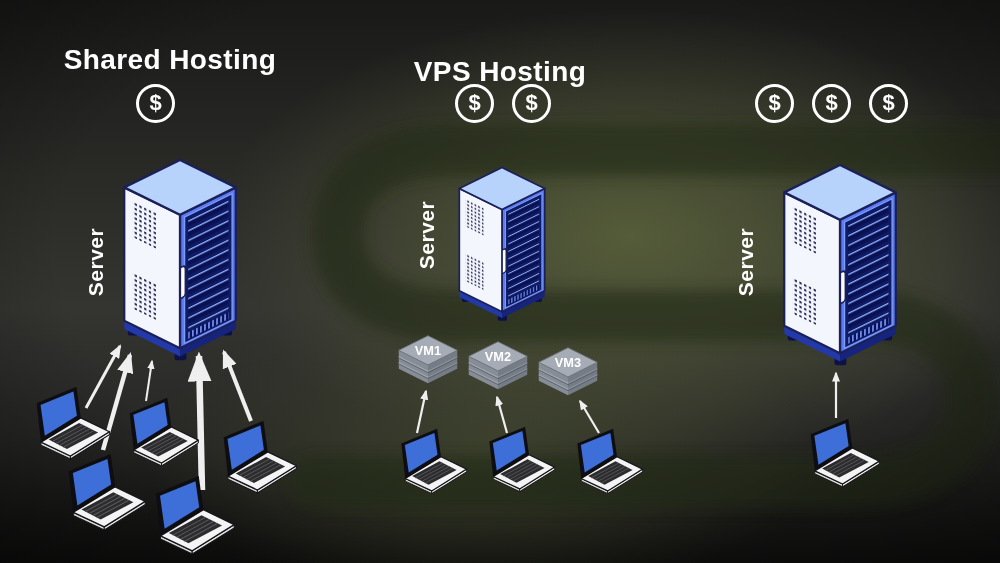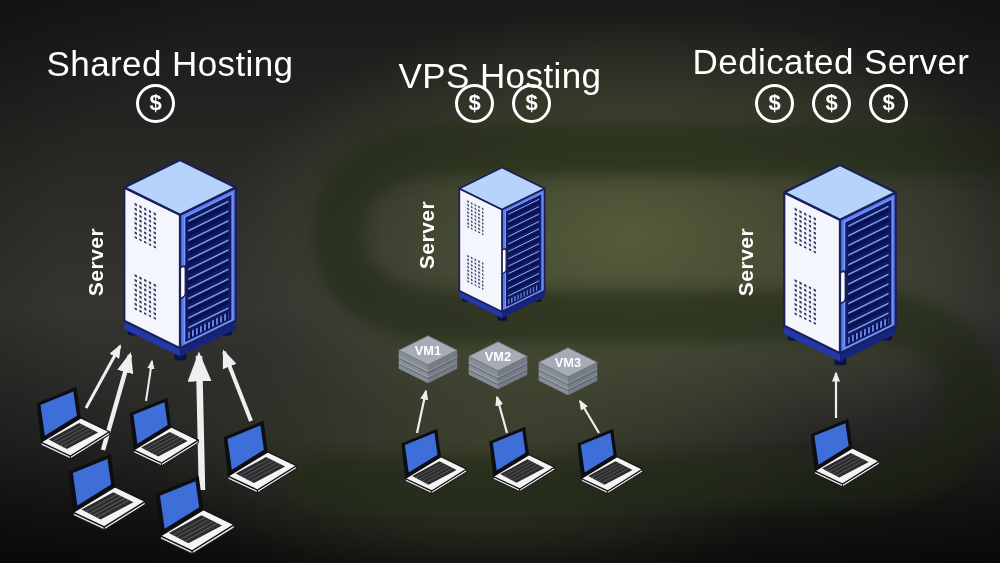--- a/index.html
+++ b/index.html
@@ -14,21 +14,21 @@
       radial-gradient(ellipse 58% 56% at 63% 42%, rgba(88,96,58,.92), rgba(88,96,58,0) 72%),
       linear-gradient(180deg,#191918 0%,#2a2a27 32%,#343431 55%,#262624 78%,#0e0e0d 100%);
   }
   .vignette{
     position:absolute;inset:0;pointer-events:none;
     background:radial-gradient(ellipse 85% 95% at 50% 44%, rgba(0,0,0,0) 52%, rgba(0,0,0,.62) 100%);
   }
   .watermark{position:absolute;inset:0;width:100%;height:100%;}
   .col-title{
     position:absolute;transform:translateX(-50%);
-    color:#fff;font-size:35px;font-weight:normal;letter-spacing:.4px;white-space:nowrap;
+    color:#fff;font-size:28px;font-weight:bold;letter-spacing:.4px;white-space:nowrap;
   }
   .coins{position:absolute;display:flex;gap:18px;}
   .coin{
     box-sizing:border-box;width:39px;height:39px;border:3px solid #fff;border-radius:50%;
     color:#fff;font-size:22px;font-weight:bold;display:flex;align-items:center;justify-content:center;
     padding-bottom:1px;
   }
   .server-label{
     position:absolute;width:120px;height:26px;text-align:center;
     color:#fff;font-size:21px;font-weight:bold;letter-spacing:.5px;
@@ -113,21 +113,20 @@
         <path d="M3,27.4 L35,43.4 M3,33.9 L35,49.9" stroke="#5d636d" stroke-width="1"></path>
         <path d="M35,42 L67,26 M35,48.5 L67,32.5" stroke="#8d939d" stroke-width="1.3"></path>
         <path d="M35,43.4 L67,27.4 M35,49.9 L67,33.9" stroke="#565c66" stroke-width="1"></path>
         <polygon points="35,3 67,19 35,35 3,19" fill="#a6acb5" stroke="#70757e" stroke-width="1"></polygon>
       </symbol>
     </defs>
   </svg>
 
   <div class="col-title" style="left:170px;top:44px">Shared Hosting</div>
   <div class="col-title" style="left:500px;top:56px">VPS Hosting</div>
-  <div class="col-title" style="left:831px;top:42px">Dedicated Server</div>
 
   <div class="coins" style="left:136px;top:84px">
     <span class="coin">$</span>
   </div>
   <div class="coins" style="left:455px;top:84px">
     <span class="coin">$</span>
     <span class="coin">$</span>
   </div>
   <div class="coins" style="left:755px;top:84px">
     <span class="coin">$</span>

